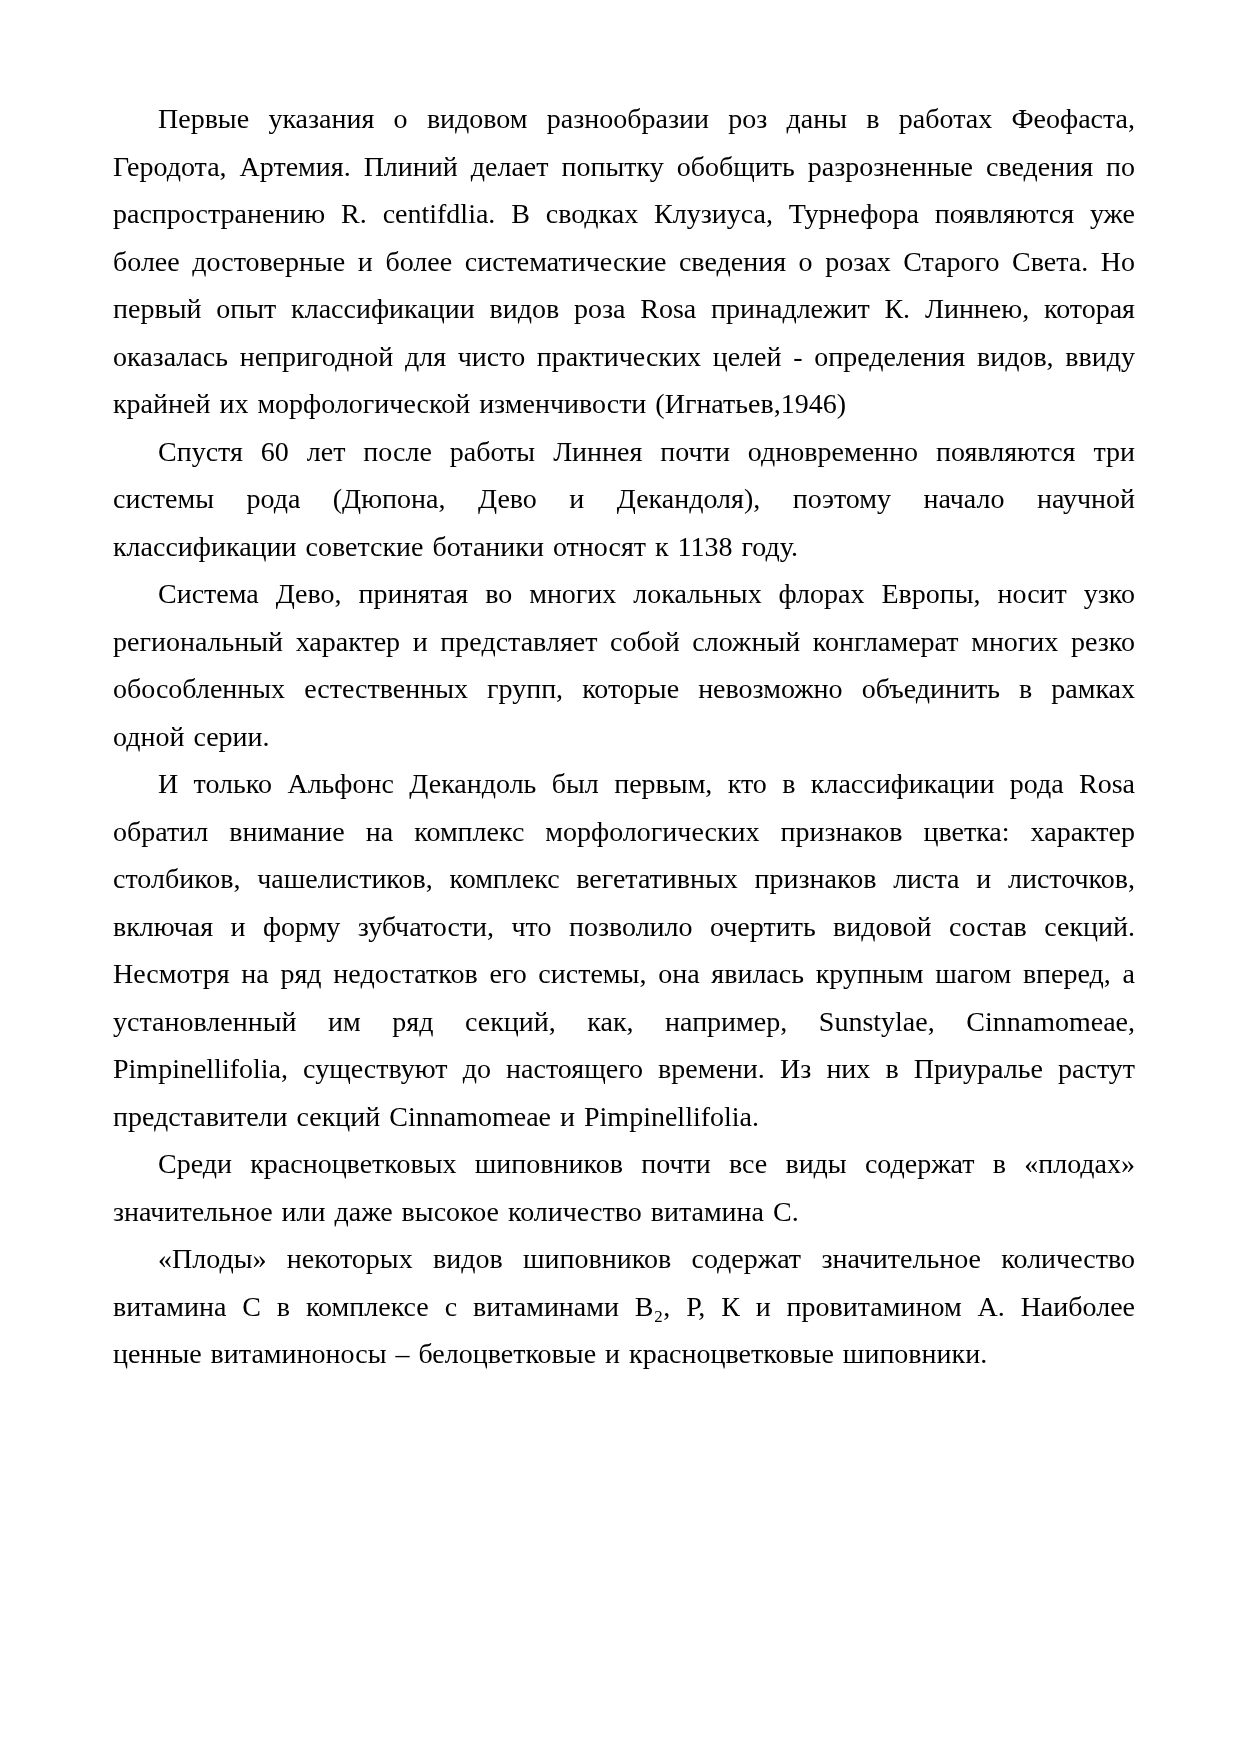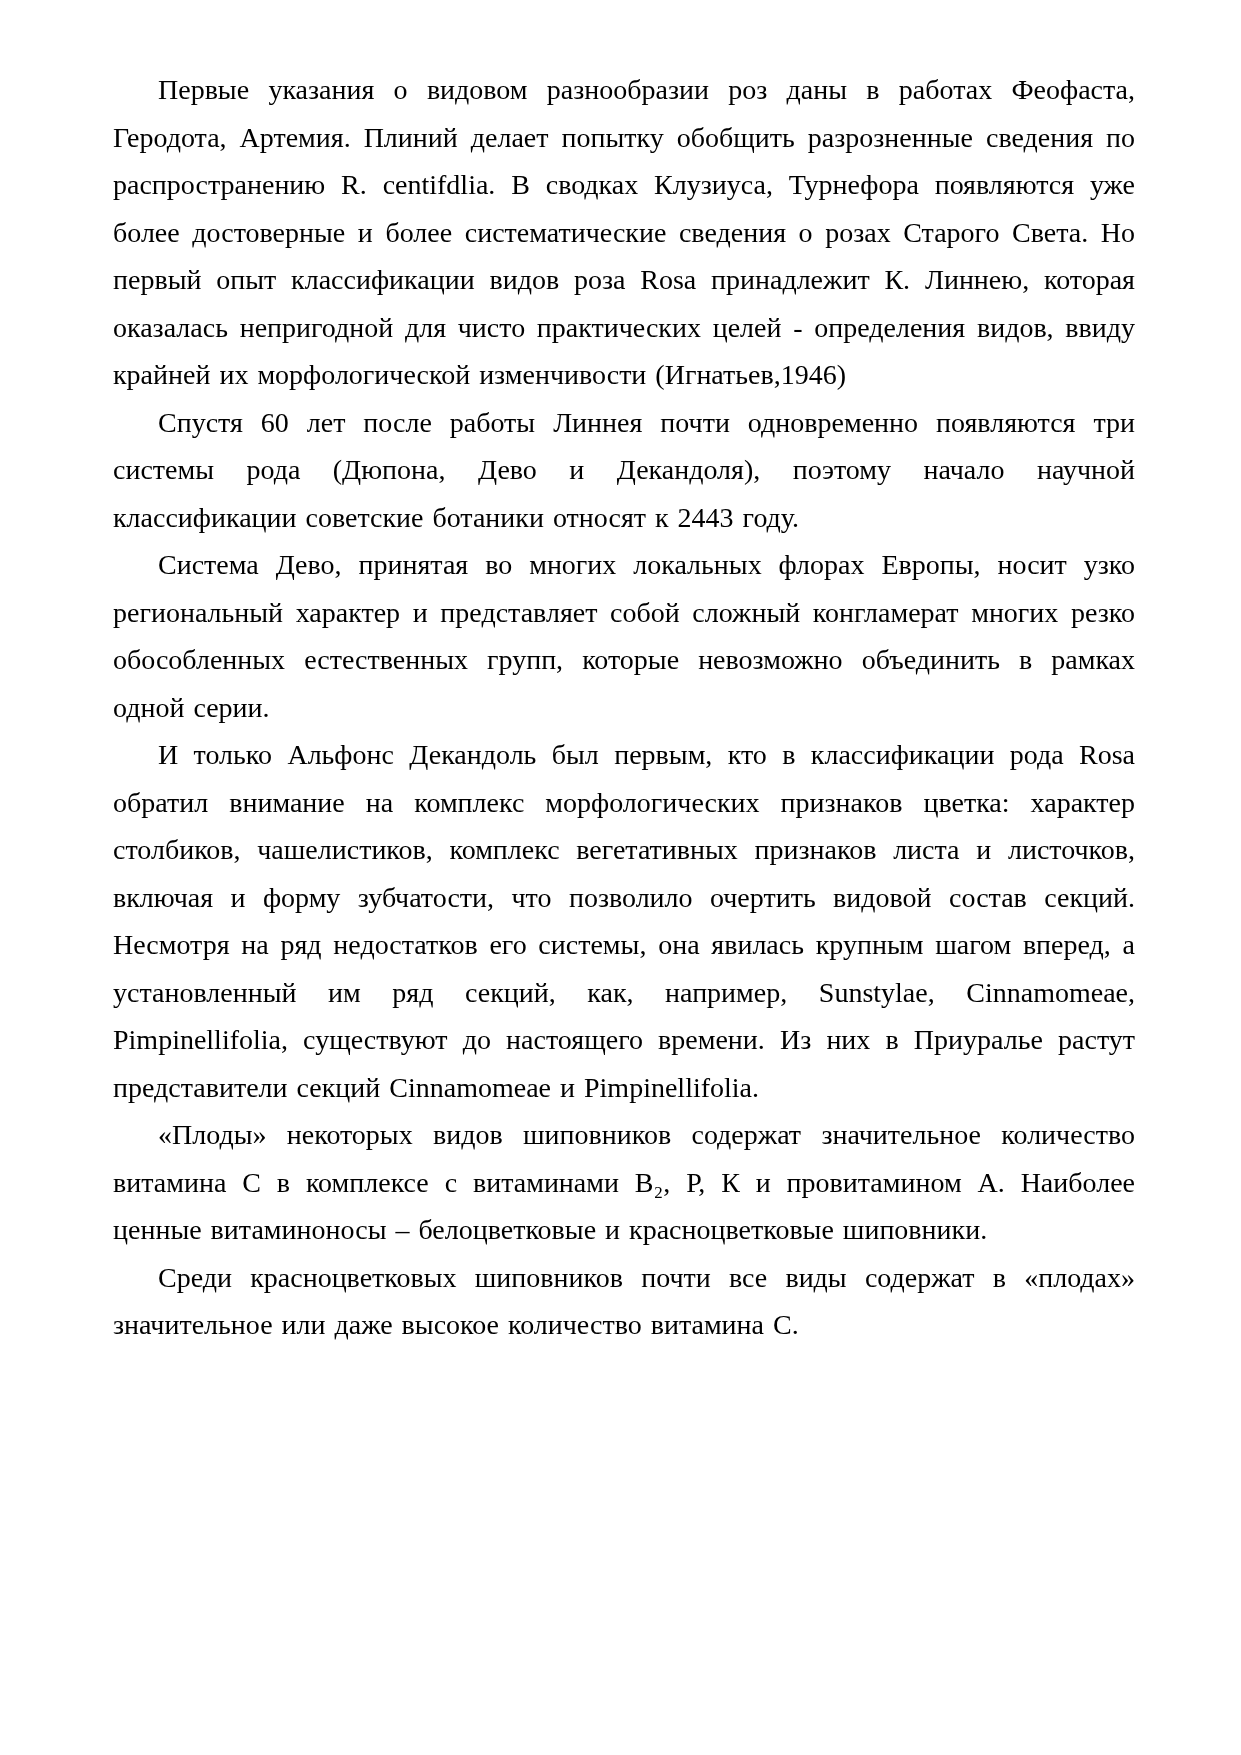--- a/index.html
+++ b/index.html
@@ -10,21 +10,21 @@
     width: 1241px;
     height: 1755px;
     background: #ffffff;
     overflow: hidden;
   }
   .page {
     box-sizing: border-box;
     width: 1241px;
     height: 1755px;
     background: #ffffff;
-    padding: 66px 106px 0 113px;
+    padding: 95px 106px 0 113px;
   }
   .doc-body {
     width: 1022px;
   }
   p.doc-paragraph {
     margin: 0;
     padding: 0;
     font-family: "Liberation Serif", "DejaVu Serif", serif;
     font-size: 28px;
     line-height: 47.5px;
@@ -35,19 +35,19 @@
     word-spacing: 2px;
     hyphens: none;
   }
 </style>
 </head>
 <body>
 
 <div class="page">
   <div class="doc-body">
       <p class="doc-paragraph">Первые указания о видовом разнообразии роз даны в работах Феофаста, Геродота, Артемия. Плиний делает попытку обобщить разрозненные сведения по распространению R. centifdlia. В сводках Клузиуса, Турнефора появляются уже более достоверные и более систематические сведения о розах Старого Света. Но первый опыт классификации видов роза Rosa принадлежит К. Линнею, которая оказалась непригодной для чисто практических целей - определения видов, ввиду крайней их морфологической изменчивости (Игнатьев,1946)</p>
-      <p class="doc-paragraph">Спустя 60 лет после работы Линнея  почти одновременно появляются три системы рода (Дюпона, Дево и Декандоля), поэтому начало научной классификации советские ботаники относят к 2443 году.</p>
+      <p class="doc-paragraph">Спустя 60 лет после работы Линнея  почти одновременно появляются три системы рода (Дюпона, Дево и Декандоля), поэтому начало научной классификации советские ботаники относят к 1138 году.</p>
       <p class="doc-paragraph">Система Дево, принятая во многих локальных флорах Европы, носит узко региональный характер и представляет собой сложный конгламерат многих резко обособленных естественных групп, которые невозможно объединить в рамках одной серии.</p>
       <p class="doc-paragraph">И только Альфонс Декандоль был первым, кто в классификации рода Rosa обратил внимание на комплекс морфологических признаков цветка: характер столбиков, чашелистиков, комплекс вегетативных признаков листа и листочков, включая и форму зубчатости, что позволило очертить видовой состав секций. Несмотря на ряд недостатков его системы, она явилась крупным шагом вперед, а установленный им ряд секций, как, например, Sunstylae, Cinnamomeae, Pimpinellifolia, существуют до настоящего времени. Из них в Приуралье растут представители секций Cinnamomeae и Pimpinellifolia.</p>
+      <p class="doc-paragraph">Среди красноцветковых шиповников почти все виды содержат в «плодах» значительное или даже высокое количество витамина С.</p>
       <p class="doc-paragraph">«Плоды» некоторых видов шиповников содержат значительное количество витамина С в комплексе с витаминами В₂, Р, К и провитамином А.  Наиболее ценные витаминоносы – белоцветковые и красноцветковые шиповники.</p>
-      <p class="doc-paragraph">Среди красноцветковых шиповников почти все виды содержат в «плодах» значительное или даже высокое количество витамина С.</p>
     </div>
 </div>
 
 </body></html>

